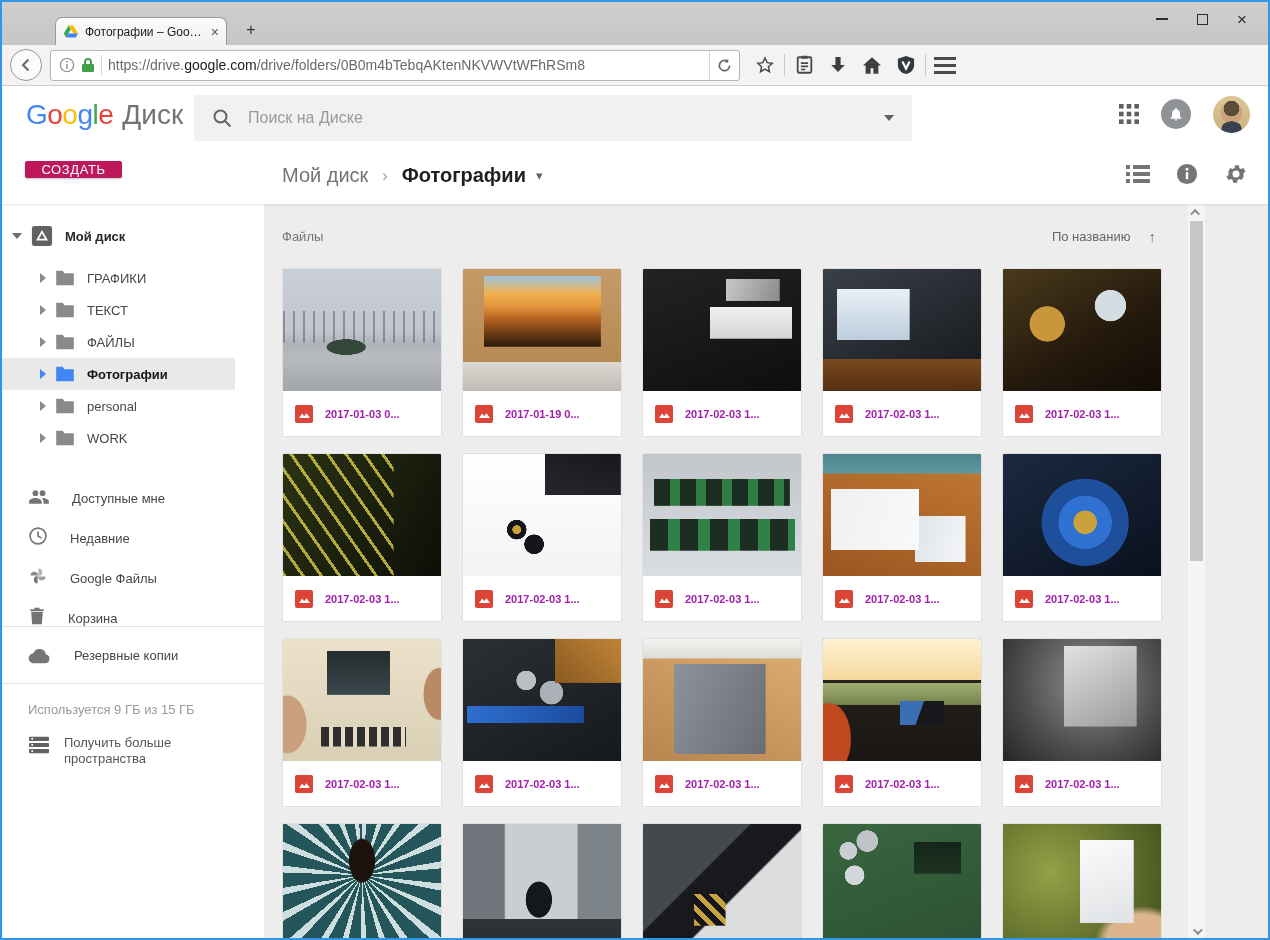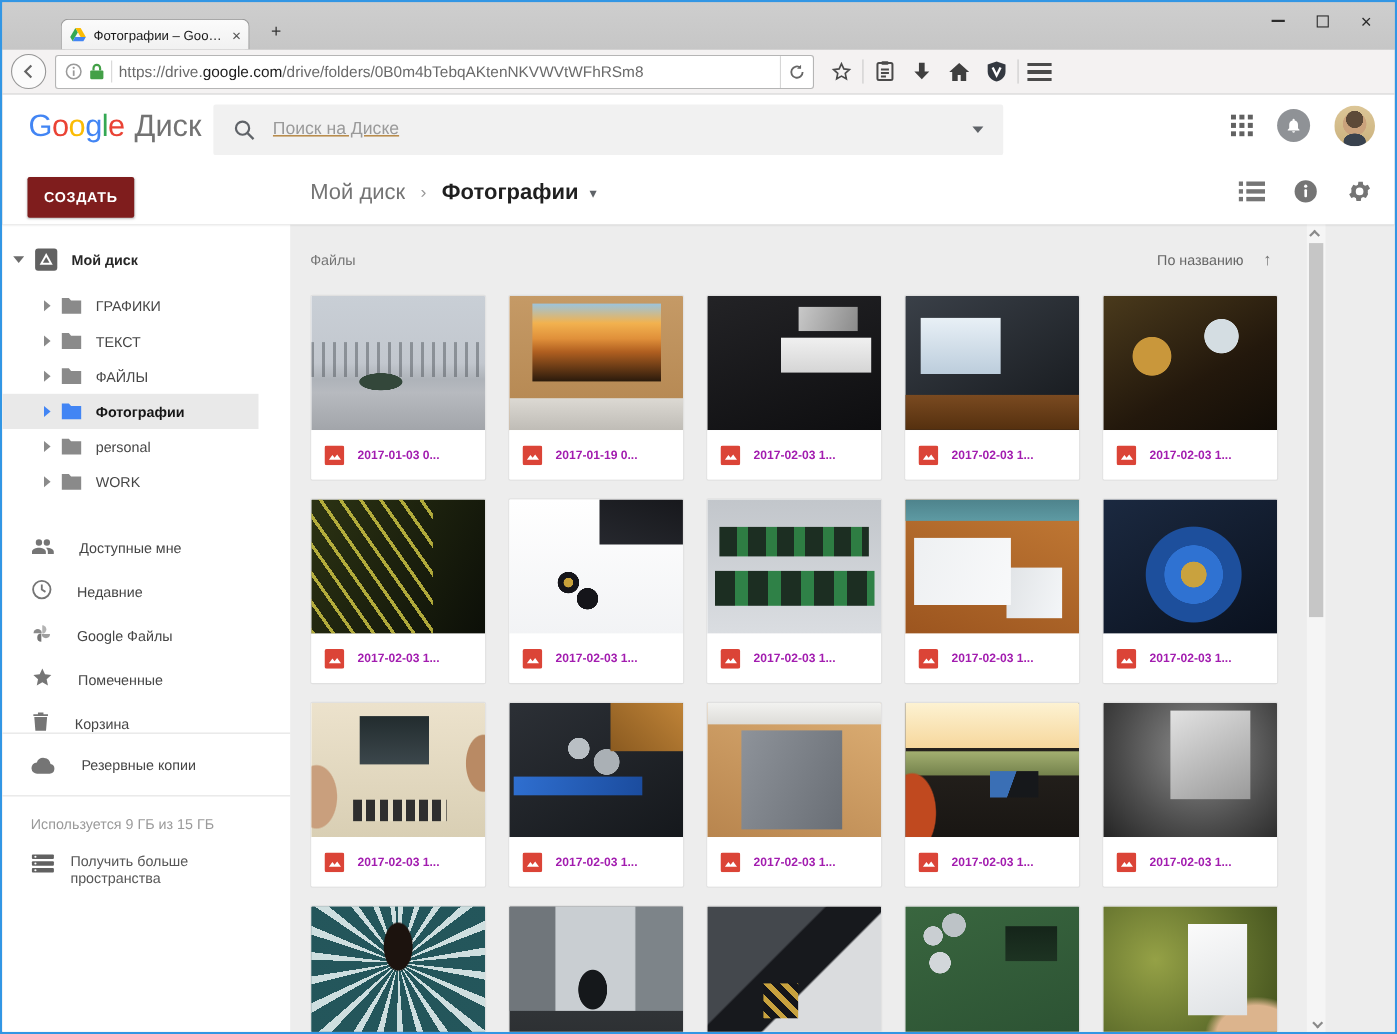--- a/index.html
+++ b/index.html
@@ -34,32 +34,32 @@
   .fx-icon { width:30px; height:30px; display:flex; align-items:center; justify-content:center; }
   .toolbar-sep { width:1px; height:22px; background:#c9c9c9; }
   .burger { width:22px; height:17px; background:repeating-linear-gradient(#4a4a4a 0 3px, transparent 3px 7px); }
 
   
   .drive-header { position:relative; height:118px; background:#fff; box-shadow:0 1px 2px rgba(0,0,0,.10); z-index:3; }
   .logo { position:absolute; left:24px; top:13px; font-size:28px; letter-spacing:-.5px; }
   .logo b { font-weight:normal; }
   .logo .prod { color:#737373; margin-left:9px; letter-spacing:0; }
   .drive-search { position:absolute; left:192px; top:9px; width:718px; height:46px; background:#f1f1f1; border-radius:2px; display:flex; align-items:center; padding:0 18px; gap:16px; }
-  .drive-search input { flex:1; border:none; outline:none; background:transparent; font-size:16px; color:#a16207; font-family:"Liberation Sans",sans-serif;text-decoration:underline; }
+  .drive-search input { flex:1; border:none; outline:none; background:transparent; font-size:16px; color:#0f766e; font-family:"Liberation Sans",sans-serif; }
   .drive-search input::placeholder { color:#9a9a9a; }
   .caret-down { width:0; height:0; border-left:5px solid transparent; border-right:5px solid transparent; border-top:6px solid #5f6368; }
   .hdr-right { position:absolute; right:18px; top:0; height:56px; display:flex; align-items:center; gap:22px; }
   .bell { width:30px; height:30px; border-radius:50%; background:#8f9296; display:flex; align-items:center; justify-content:center; }
   .avatar { width:37px; height:37px; border-radius:50%;
     background:
       radial-gradient(circle 8px at 50% 34%, #5d4a38 96%, transparent),
       radial-gradient(ellipse 14px 10px at 50% 88%, #39424e 70%, transparent 74%),
       radial-gradient(circle at 50% 45%, #caa27c 0 38%, transparent 40%),
       linear-gradient(#dcc697,#cbb27e); }
-  .create-btn { position:absolute; left:23px; top:75px; width:97px; height:37px; background:#7f1d1d; color:#fff; border:none; border-radius:2px; font-size:13px; font-weight:bold; letter-spacing:.6px; font-family:"Liberation Sans",sans-serif; box-shadow:0 1px 2px rgba(0,0,0,.25); }
+  .create-btn { position:absolute; left:23px; top:75px; width:97px; height:17px; background:#be185d; color:#fff; border:none; border-radius:2px; font-size:13px; font-weight:normal; letter-spacing:.6px; font-family:"Liberation Sans",sans-serif; box-shadow:0 1px 2px rgba(0,0,0,.25); }
   .breadcrumb { position:absolute; left:280px; top:78px; display:flex; align-items:center; gap:14px; font-size:20px; }
   .bc-root { color:#747474; }
   .bc-sep { color:#9a9a9a; font-size:16px; }
   .bc-current { color:#1f1f1f; font-weight:bold; }
   .bc-caret { color:#5f6368; font-size:13px; margin-left:-4px; }
   .view-icons { position:absolute; right:20px; top:76px; display:flex; align-items:center; gap:26px; }
 
   
   .main { position:relative; height:735px; display:flex; background:#ededed; }
   .sidebar { width:262px; background:#fff; flex:0 0 auto; font-size:13px; color:#464646; }
@@ -356,26 +356,20 @@
               <g fill="#757575">
                 <path d="M12 11.5H3a4.5 4.5 0 0 1 9 0z" opacity=".85"></path>
                 <path d="M12.5 12V3a4.5 4.5 0 0 1 0 9z" opacity=".55"></path>
                 <path d="M12 12.5h9a4.5 4.5 0 0 1-9 0z" opacity=".7"></path>
                 <path d="M11.5 12v9a4.5 4.5 0 0 1 0-9z"></path>
               </g>
             </svg>
           <span>Google Файлы</span>
         </div>
         <div class="side-row item-row">
-          <svg width="21" height="20" viewBox="0 0 24 24">
-              <path fill="#757575" d="M12 2l2.9 6.3 6.9.8-5.1 4.7 1.4 6.8L12 17.2l-6.1 3.4 1.4-6.8L2.2 9.1l6.9-.8z"></path>
-            </svg>
-          <span>Помеченные</span>
-        </div>
-        <div class="side-row item-row">
           <svg width="18" height="20" viewBox="0 0 20 24">
               <path fill="#757575" d="M3 7h14l-1.2 15H4.2zM7 4V2h6v2h5v2H2V4z"></path>
             </svg>
           <span>Корзина</span>
         </div>
       </div>
 
       <div class="divider"></div>
       <div class="side-row backup-row">
         <svg width="24" height="17" viewBox="0 0 26 18">

